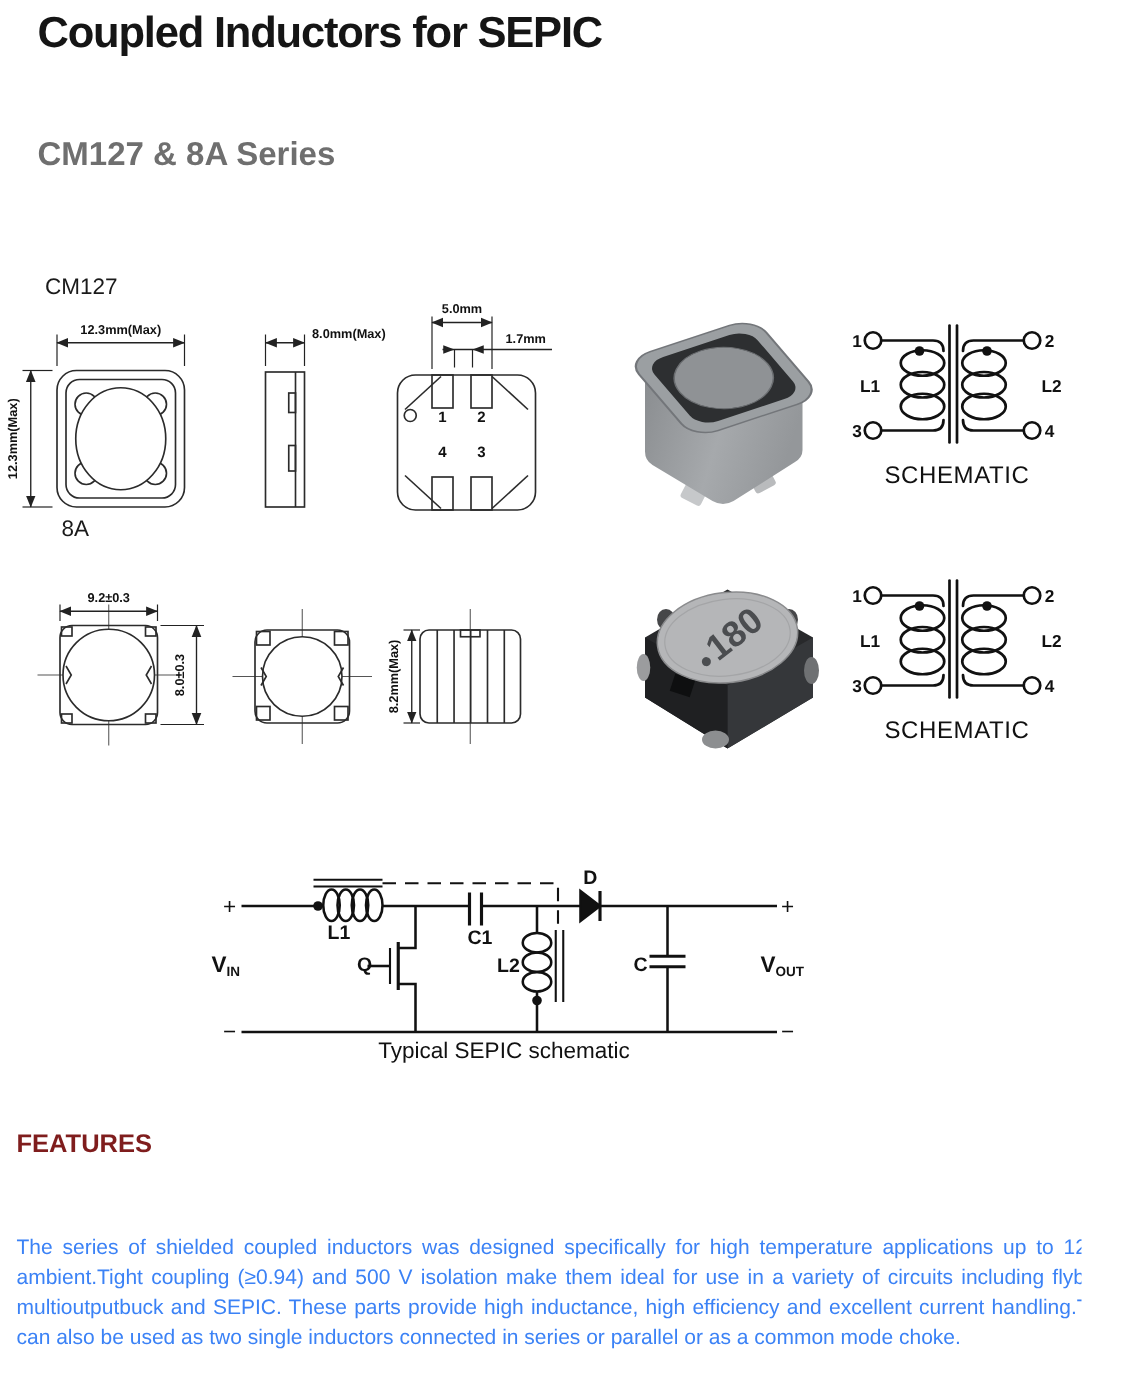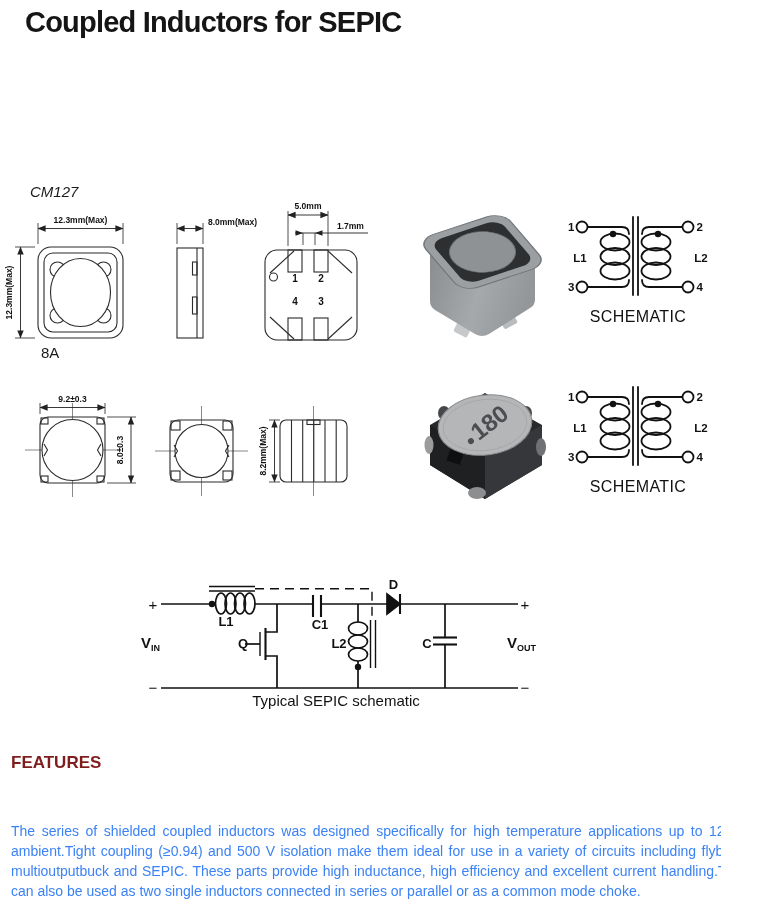--- a/index.html
+++ b/index.html
@@ -2,21 +2,21 @@
 <html><head>
 <meta charset="utf-8">
 <style>
   html,body{margin:0;padding:0;background:#ffffff;}
   body{font-family:"Liberation Sans",sans-serif;color:#111;}
   .page{position:relative;width:721px;height:917px;background:#fff;overflow:hidden;}
   .abs{position:absolute;}
   .page-title{left:25px;top:6px;font-size:29px;font-weight:bold;letter-spacing:-0.8px;color:#151515;}
   .series-subtitle{left:25px;top:90px;font-size:22px;font-weight:bold;color:#6f6f6f;}
   .part-label{font-size:15px;font-weight:400;color:#1a1a1a;}
-  .cm127-label{left:30px;top:183px;font-style:italic;}
+  .cm127-label{left:30px;top:183px;}
   .a8-label{left:41px;top:344px;}
   .features-heading{left:11px;top:753px;font-size:17px;font-weight:bold;color:#7f1d1d;}
   .features-body{left:11px;top:821px;width:738px;font-size:14px;line-height:20px;text-align:justify;color:#3b82f6;}
   svg{position:absolute;overflow:visible;}
   svg text{font-family:"Liberation Sans",sans-serif;}
   .ln{stroke:#2b2b2b;stroke-width:1.1;fill:none;}
   .cl{stroke:#555;stroke-width:0.7;fill:none;}
   .dim{stroke:#222;stroke-width:0.9;fill:none;}
   .ext{stroke:#222;stroke-width:0.8;fill:none;}
   .fdot{fill:#111;stroke:none;}
@@ -33,20 +33,21 @@
   .cktv{font-size:15px;font-weight:bold;fill:#111;}
   .cktsub{font-size:9px;font-weight:bold;}
   .cktcap{font-size:15px;fill:#111;}
 </style>
 </head>
 <body>
 
 <div class="page">
 
   <div class="abs page-title">Coupled Inductors for SEPIC</div>
+  <div class="abs series-subtitle">CM127 &amp; 8A Series</div>
 
   <div class="abs part-label cm127-label">CM127</div>
 
   <svg class="abs" style="left:0;top:195px" width="380" height="160" viewBox="0 0 380 160">
     <defs>
       <marker id="arrA" viewBox="0 0 10 10" refX="9.5" refY="5" markerWidth="8" markerHeight="8" markerUnits="userSpaceOnUse" orient="auto-start-reverse">
         <path d="M0,1 L10,5 L0,9 Z" fill="#222"></path>
       </marker>
     </defs>
 

